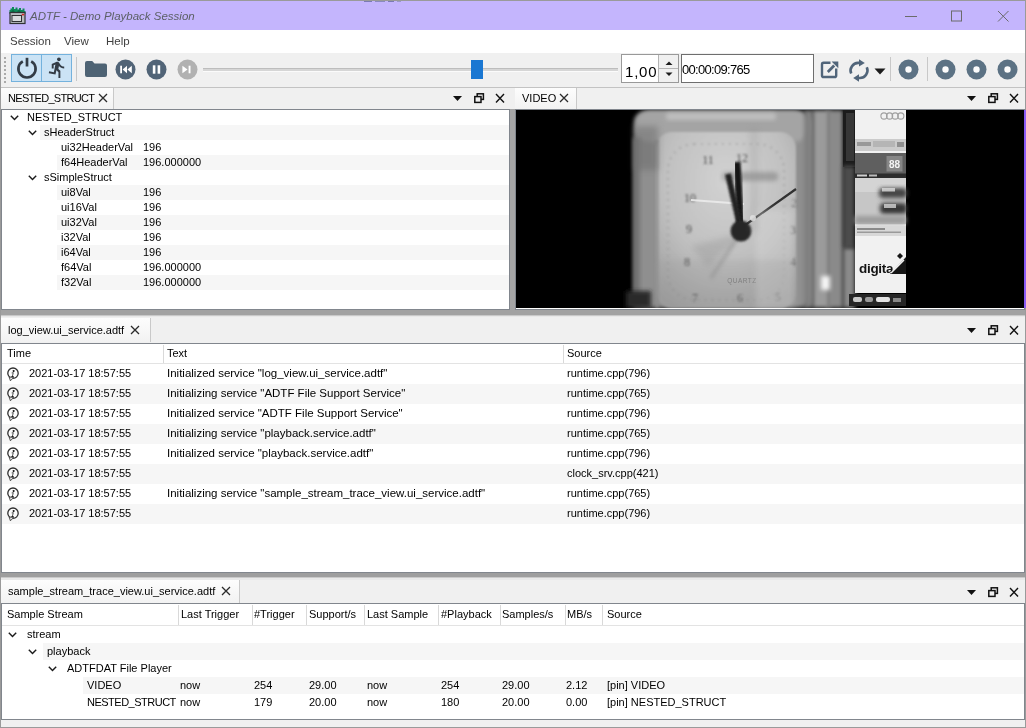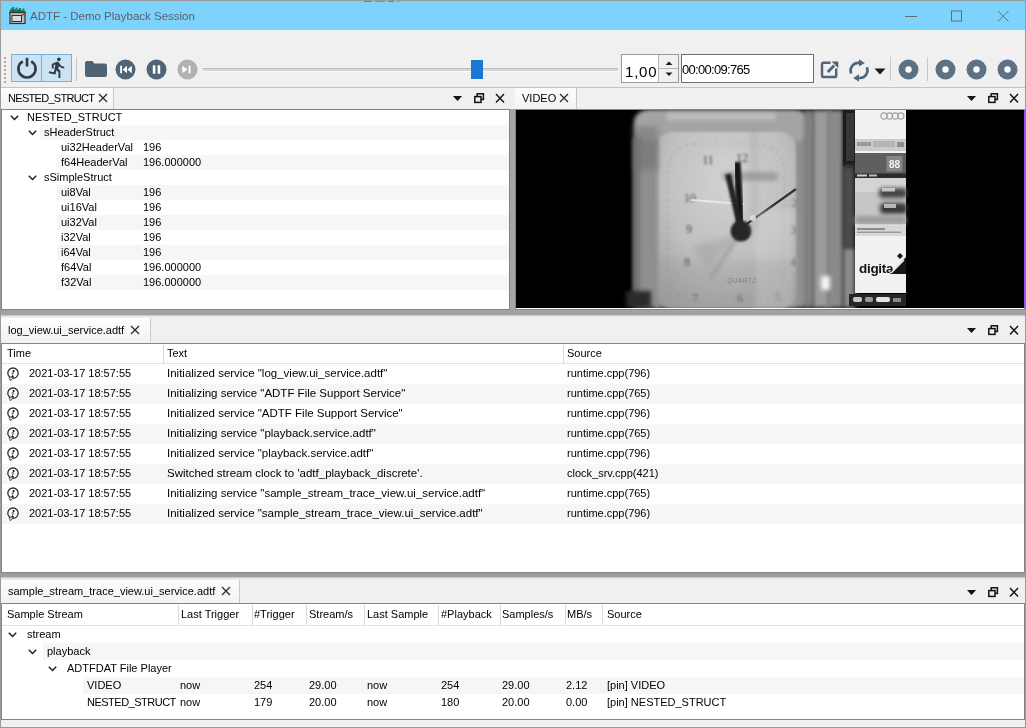--- a/index.html
+++ b/index.html
@@ -1,21 +1,21 @@
 <!DOCTYPE html>
 <html><head><meta charset="utf-8"><title>ADTF - Demo Playback Session</title>
 <style>
 * { margin:0; padding:0; box-sizing:border-box; }
 html,body { width:1026px; height:728px; overflow:hidden; background:#fff;
   font-family:"Liberation Sans",sans-serif; -webkit-font-smoothing:antialiased; }
 .abs { position:absolute; }
 #win { position:absolute; left:0; top:0; width:1026px; height:728px;
   background:#f0f0f0; border:1px solid #9a9a9a; }
 
-#titlebar { position:absolute; left:0; top:0; width:1024px; height:29px; background:#7dd3fc; }
+#titlebar { position:absolute; left:0; top:0; width:1024px; height:29px; background:#c4b5fd;font-style:italic; }
 #title { position:absolute; left:29px; top:9px; font-size:11.5px; color:#5c6066; letter-spacing:0px; }
 
 #menubar { position:absolute; left:0; top:29px; width:1024px; height:23px; background:#fff; }
 .menuitem { position:absolute; top:5px; font-size:11.5px; color:#404040; }
 
 #toolbar { position:absolute; left:0; top:52px; width:1024px; height:35px;
   background:#f0f0f0; border-bottom:1px solid #c3c3c3; }
 .tbtn-sel { position:absolute; background:#cbe3f5; border:1px solid #74b2dd; }
 .tsep { position:absolute; width:1px; background:#c8c8c8; }
 
@@ -36,20 +36,25 @@
       <rect x="1" y="5.5" width="15" height="11" fill="#b9bcc0" stroke="#303234" stroke-width="1.2"></rect>
       <rect x="3" y="8.5" width="9.5" height="6" fill="#d9dbdd" stroke="#303234" stroke-width="1"></rect>
       <rect x="12.8" y="6.8" width="2.4" height="1.6" fill="#cf2a27"></rect>
     </svg>
     <span id="title">ADTF - Demo Playback Session</span>
     <svg class="abs" style="left:901px;top:7px" width="120" height="16" viewBox="0 0 120 16">
       <line x1="3" y1="8.5" x2="15" y2="8.5" stroke="#6b6b6b" stroke-width="1"></line>
       <rect x="49.5" y="3" width="10" height="10" fill="none" stroke="#6b6b6b" stroke-width="1"></rect>
       <path d="M96 3 L106.5 13.5 M106.5 3 L96 13.5" stroke="#6b6b6b" stroke-width="1"></path>
     </svg>
+  </div>
+  <div id="menubar">
+    <span class="menuitem" style="left:9px">Session</span>
+    <span class="menuitem" style="left:63px">View</span>
+    <span class="menuitem" style="left:105px">Help</span>
   </div>
   <div id="toolbar">
     <div class="abs" style="left:3px;top:4px;width:2px;height:26px;background:repeating-linear-gradient(#aaa 0 2px,#f0f0f0 2px 4px)"></div>
     <div class="tbtn-sel" style="left:10px;top:1px;width:31px;height:28px"></div>
     <div class="tbtn-sel" style="left:40px;top:1px;width:31px;height:28px"></div>
     <svg class="abs" style="left:15px;top:4px" width="22" height="22" viewBox="0 0 22 22">
       <path d="M6.8 4.4 A8.6 8.6 0 1 0 15.2 4.4" fill="none" stroke="#333c46" stroke-width="2.7"></path>
       <line x1="11" y1="0.8" x2="11" y2="9.5" stroke="#333c46" stroke-width="2.7"></line>
     </svg>
     <svg class="abs" style="left:45px;top:3px" width="23" height="23" viewBox="0 0 24 24" fill="#333c46">
@@ -355,39 +360,37 @@
       <span class="t12" style="left:27px;top:103px">2021-03-17 18:57:55</span>
       <span class="t12" style="left:165px;top:103px;font-size:11.5px">Initialized service "playback.service.adtf"</span>
       <span class="t12" style="left:565px;top:103px">runtime.cpp(796)</span>
       <svg class="abs" style="left:4px;top:123px" width="14" height="14" viewBox="0 0 14 14">
           <circle cx="7" cy="6.2" r="5.2" fill="#fcfcfc" stroke="#2e2e2e" stroke-width="1.3"></circle>
           <polygon points="3.2,10 4.4,13.8 7.8,10.4" fill="#e8e8e8" stroke="#3c3c3c" stroke-width="0.9"></polygon>
           <path d="M7.7 3.1 a1 1 0 1 1 -0.1 0 z" fill="#111"></path>
           <path d="M5.8 5.6 L7.6 5.6 L6.9 9.3 L7.9 9.3 L7.7 10 L5.2 10 L5.4 9.3 L6.2 9.3 L6.8 6.3 L5.6 6.3 Z" fill="#111"></path>
         </svg>
       <span class="t12" style="left:27px;top:123px">2021-03-17 18:57:55</span>
-      <span class="t12" style="left:165px;top:123px;font-size:11.5px">Switched stream clock to 'adtf_playback_discrete'.</span>
       <span class="t12" style="left:565px;top:123px">clock_srv.cpp(421)</span>
       <svg class="abs" style="left:4px;top:143px" width="14" height="14" viewBox="0 0 14 14">
           <circle cx="7" cy="6.2" r="5.2" fill="#fcfcfc" stroke="#2e2e2e" stroke-width="1.3"></circle>
           <polygon points="3.2,10 4.4,13.8 7.8,10.4" fill="#e8e8e8" stroke="#3c3c3c" stroke-width="0.9"></polygon>
           <path d="M7.7 3.1 a1 1 0 1 1 -0.1 0 z" fill="#111"></path>
           <path d="M5.8 5.6 L7.6 5.6 L6.9 9.3 L7.9 9.3 L7.7 10 L5.2 10 L5.4 9.3 L6.2 9.3 L6.8 6.3 L5.6 6.3 Z" fill="#111"></path>
         </svg>
       <span class="t12" style="left:27px;top:143px">2021-03-17 18:57:55</span>
       <span class="t12" style="left:165px;top:143px;font-size:11.5px">Initializing service "sample_stream_trace_view.ui_service.adtf"</span>
       <span class="t12" style="left:565px;top:143px">runtime.cpp(765)</span>
       <svg class="abs" style="left:4px;top:163px" width="14" height="14" viewBox="0 0 14 14">
           <circle cx="7" cy="6.2" r="5.2" fill="#fcfcfc" stroke="#2e2e2e" stroke-width="1.3"></circle>
           <polygon points="3.2,10 4.4,13.8 7.8,10.4" fill="#e8e8e8" stroke="#3c3c3c" stroke-width="0.9"></polygon>
           <path d="M7.7 3.1 a1 1 0 1 1 -0.1 0 z" fill="#111"></path>
           <path d="M5.8 5.6 L7.6 5.6 L6.9 9.3 L7.9 9.3 L7.7 10 L5.2 10 L5.4 9.3 L6.2 9.3 L6.8 6.3 L5.6 6.3 Z" fill="#111"></path>
         </svg>
       <span class="t12" style="left:27px;top:163px">2021-03-17 18:57:55</span>
-      <span class="t12" style="left:165px;top:163px;font-size:11.5px">Initialized service "sample_stream_trace_view.ui_service.adtf"</span>
       <span class="t12" style="left:565px;top:163px">runtime.cpp(796)</span>
     </div>
 
     <div class="abs" style="left:0;top:572px;width:1024px;height:7px;background:linear-gradient(#9e9e9e 0 4px,#c9c9c9 4px 5px,#e8e8e8 5px)"></div>
 
     <div class="tab" style="left:0;top:579px;width:239px;height:23px;border-right:1px solid #c9c9c9">
       <span class="tabtxt" style="left:7px;top:5px">sample_stream_trace_view.ui_service.adtf</span>
       <svg class="abs" style="left:220px;top:6px" width="10" height="10" viewBox="0 0 10 10">
           <path d="M1 1 L9 9 M9 1 L1 9" stroke="#2b2b2b" stroke-width="1.3"></path>
         </svg>
@@ -404,21 +407,21 @@
       <div class="abs" style="left:250px;top:1px;width:1px;height:20px;background:#d9d9d9"></div>
       <div class="abs" style="left:304px;top:1px;width:1px;height:20px;background:#d9d9d9"></div>
       <div class="abs" style="left:362px;top:1px;width:1px;height:20px;background:#d9d9d9"></div>
       <div class="abs" style="left:436px;top:1px;width:1px;height:20px;background:#d9d9d9"></div>
       <div class="abs" style="left:498px;top:1px;width:1px;height:20px;background:#d9d9d9"></div>
       <div class="abs" style="left:563px;top:1px;width:1px;height:20px;background:#d9d9d9"></div>
       <div class="abs" style="left:600px;top:1px;width:1px;height:20px;background:#d9d9d9"></div>
       <span class="t12" style="left:5px;top:4px">Sample Stream</span>
       <span class="t12" style="left:179px;top:4px">Last Trigger</span>
       <span class="t12" style="left:252px;top:4px">#Trigger</span>
-      <span class="t12" style="left:307px;top:4px">Stream/s</span>
+      <span class="t12" style="left:307px;top:4px">Support/s</span>
       <span class="t12" style="left:365px;top:4px">Last Sample</span>
       <span class="t12" style="left:439px;top:4px">#Playback</span>
       <span class="t12" style="left:500px;top:4px">Samples/s</span>
       <span class="t12" style="left:565px;top:4px">MB/s</span>
       <span class="t12" style="left:605px;top:4px">Source</span>
       <div class="abs rowa" style="left:41px;top:39px;width:981px;height:17px"></div>
       <div class="abs rowa" style="left:81px;top:73px;width:941px;height:17px"></div>
       <svg class="abs" style="left:6px;top:28px" width="9" height="6" viewBox="0 0 9 6">
           <path d="M0.8 0.8 L4.5 4.6 L8.2 0.8" fill="none" stroke="#1a1a1a" stroke-width="1.4"></path>
         </svg>

